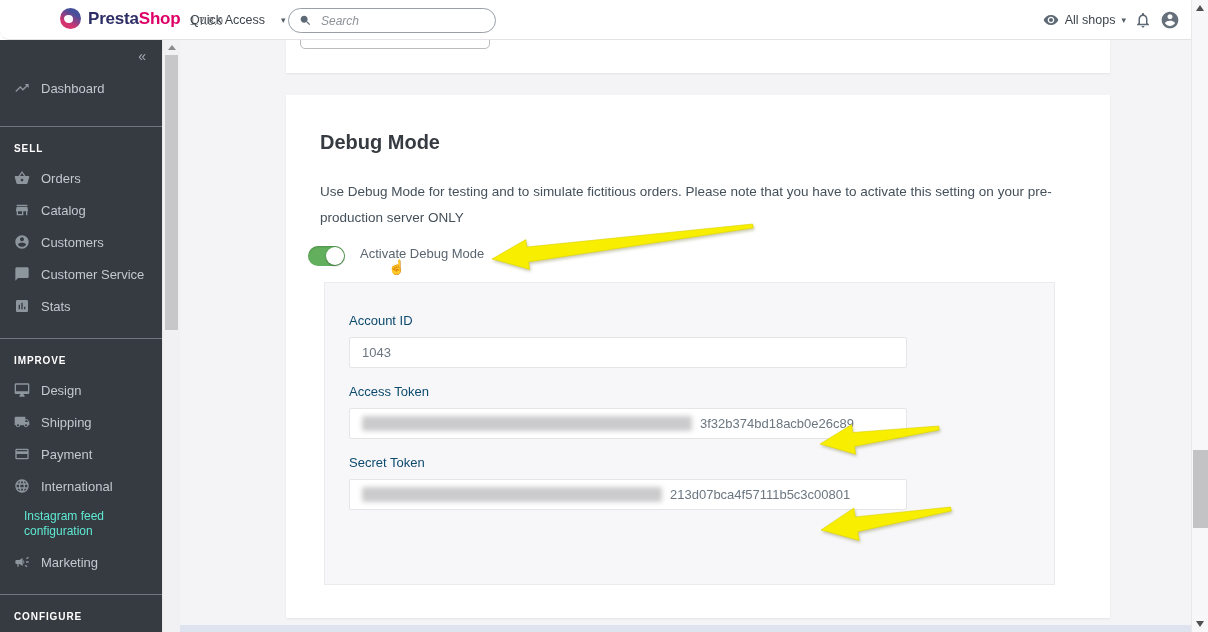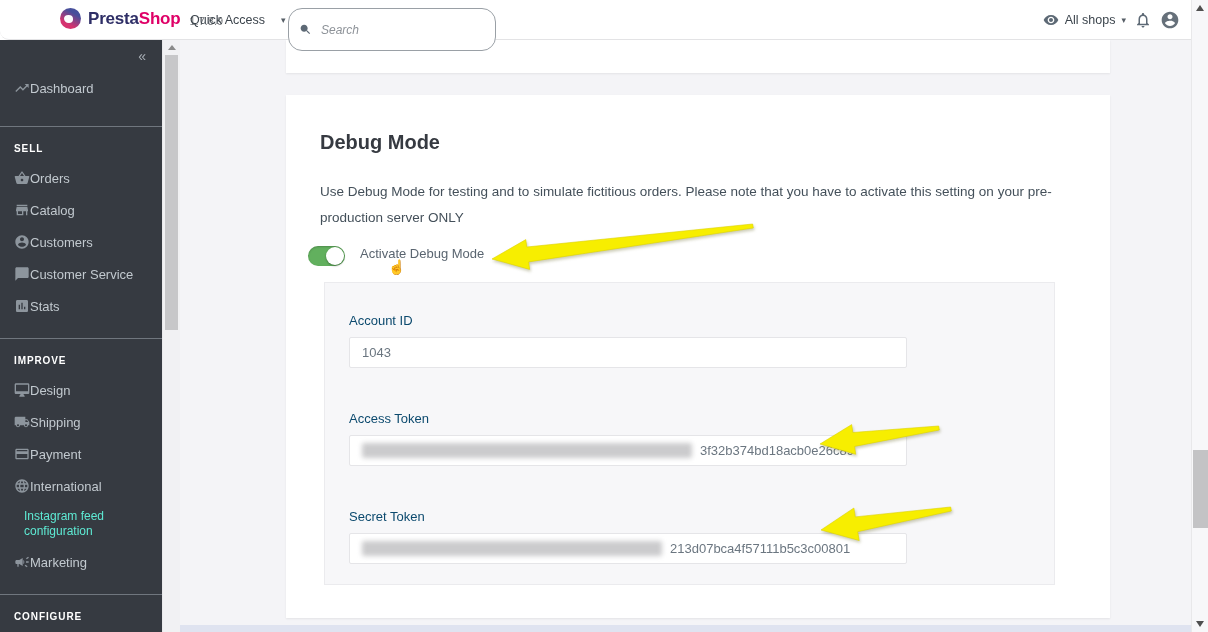--- a/index.html
+++ b/index.html
@@ -24,21 +24,21 @@
     content:""; position:absolute; left:4px; top:7px; width:9px; height:8px;
     background:#fdfdfd; border-radius:50% 50% 45% 55%;
   }
   .brand-text { font-size:17px; font-weight:bold; letter-spacing:-.2px; }
   .brand-text .t1 { color:#2e2e66; }
   .brand-text .t2 { color:#df0067; }
   .version { font-size:11px; color:#76797d; margin-left:2px; margin-top:4px; }
   .quick-access { position:absolute; left:190px; top:13px; font-size:12.5px; color:#3c444c; display:flex; gap:16px; align-items:center; cursor:pointer; }
   .caret { font-size:9px; color:#565e66; }
   .searchbox {
-    position:absolute; left:288px; top:8px; width:208px; height:43px;
+    position:absolute; left:288px; top:8px; width:208px; height:25px;
     border:1px solid #9aa0a6; border-radius:14px; background:#fff;
     display:flex; align-items:center; padding:0 10px; gap:7px;
   }
   .searchbox .icon svg { width:13px; height:13px; }
   .searchbox input {
     border:none; outline:none; background:transparent; width:100%;
     font-family:"Liberation Sans", sans-serif; font-size:12px; font-style:italic; color:#6a6f74;
   }
   .searchbox input::placeholder { color:#8d9298; font-style:italic; }
   .header-right { position:absolute; right:28px; top:0; height:40px; display:flex; align-items:center; gap:8px; }
@@ -49,21 +49,21 @@
   .avatar { color:#66707a; }
   .avatar svg { width:20px; height:20px; }
 
   
   .sidebar {
     position:absolute; left:0; top:40px; width:162px; height:592px;
     background:#363a41; color:#c2c9cf; overflow:hidden;
   }
   .sb-collapse { text-align:right; padding:8px 16px 2px 0; color:#a8aeb5; font-size:14px; cursor:pointer; }
   .sb-item {
-    display:flex; align-items:center; gap:0;
+    display:flex; align-items:center; gap:11px;
     padding:8px 8px 8px 14px; font-size:13px; color:#c2c9cf; cursor:pointer;
   }
   .sb-item.first { padding-top:14px; padding-bottom:14px; }
   .sb-item .icon { color:#8d959d; flex:none; }
   .sb-item .icon svg { width:16px; height:16px; }
   .sb-header {
     padding:16px 14px 8px; font-size:10px; font-weight:bold; color:#ffffff;
     letter-spacing:.09em; text-transform:uppercase;
   }
   .sb-divider { border-top:1px solid #70767e; margin-top:16px; }
@@ -101,21 +101,21 @@
   .toggle.on .knob { right:1px; }
   .toggle-label { margin-left:15px; font-size:13px; color:#5a6570; }
   .cursor-glyph { position:absolute; left:80px; top:13px; font-size:14px; color:#8f9398; }
 
   .panel {
     position:absolute; left:38px; top:187px; width:731px; height:303px;
     background:#f7f7f9; border:1px solid #ebebee;
   }
   .field-label { margin:0 0 0 24px; font-size:13px; color:#0c4a6e; }
   .field-label.r1 { margin-top:30px; }
-  .field-label.r2, .field-label.r3 { margin-top:43px; }
+  .field-label.r2, .field-label.r3 { margin-top:16px; }
   .field-input {
     margin:9px 0 0 24px; width:558px; height:31px; background:#fff;
     border:1px solid #e5e5e8; border-radius:2px;
     display:flex; align-items:center; padding:0 12px; font-size:13px; color:#6b7680;
   }
   .blur { height:15px; background:#cbcbcd; filter:blur(2.6px); border-radius:2px; flex:none; margin-right:8px; }
   .blur.w2 { width:330px; }
   .blur.w3 { width:300px; }
 
   .bottom-strip { position:absolute; left:0; bottom:0; width:100%; height:7px; background:#dfe3f0; }

